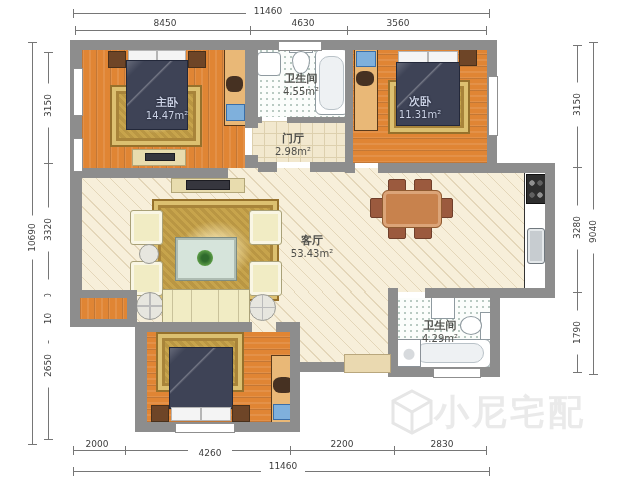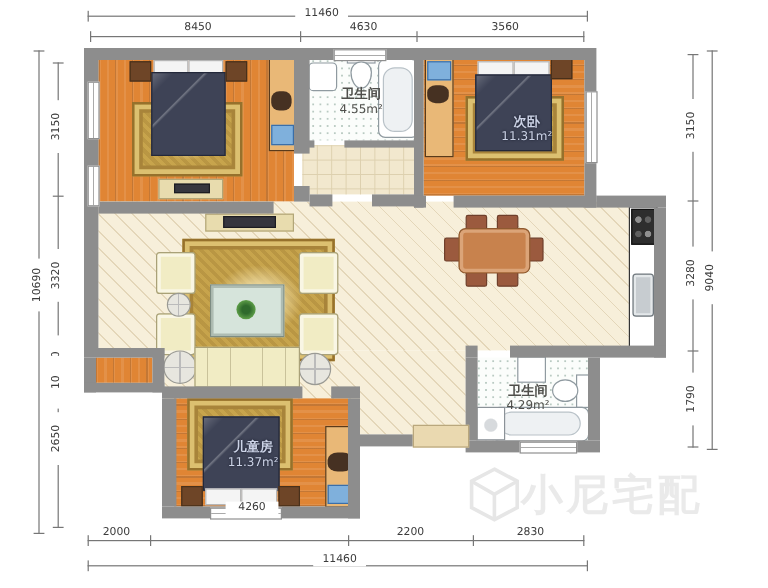--- a/index.html
+++ b/index.html
@@ -203,58 +203,66 @@
   <div class="abs wall" style="left:300px;top:362px;width:44px;height:10px"></div>
   <div class="abs threshold" style="left:344px;top:354px;width:45px;height:17px"></div>
 
   <div class="abs win-v" style="left:73px;top:68px;width:8px;height:46px"></div>
   <div class="abs win-v" style="left:73px;top:138px;width:8px;height:32px"></div>
   <div class="abs win-h" style="left:278px;top:41px;width:42px;height:8px"></div>
   <div class="abs win-v" style="left:488px;top:76px;width:8px;height:58px"></div>
   <div class="abs win-h" style="left:433px;top:368px;width:46px;height:8px"></div>
   <div class="abs win-h" style="left:175px;top:423px;width:58px;height:8px"></div>
 
+  <div class="rlabel lab-light" style="left:132px;top:96px;width:70px">
+    <span class="rname">主卧</span>
+    <span class="rarea">14.47m²</span>
+  </div>
   <div class="rlabel lab-dark" style="left:266px;top:72px;width:70px">
     <span class="rname">卫生间</span>
     <span class="rarea">4.55m²</span>
   </div>
-  <div class="rlabel lab-light" style="left:404px;top:95px;width:70px">
+  <div class="rlabel lab-light" style="left:385px;top:95px;width:70px">
     <span class="rname">次卧</span>
     <span class="rarea">11.31m²</span>
+  </div>
+  <div class="rlabel lab-dark" style="left:258px;top:132px;width:70px">
+    <span class="rname">门厅</span>
+    <span class="rarea">2.98m²</span>
+  </div>
+  <div class="rlabel lab-dark" style="left:277px;top:234px;width:70px">
+    <span class="rname">客厅</span>
+    <span class="rarea">53.43m²</span>
   </div>
   <div class="rlabel lab-dark" style="left:405px;top:319px;width:70px">
     <span class="rname">卫生间</span>
     <span class="rarea">4.29m²</span>
-  </div>
-  <div class="rlabel lab-light" style="left:176px;top:366px;width:70px">
-    <span class="rname">儿童房</span>
-    <span class="rarea">11.37m²</span>
   </div>
 
   <div class="dline" style="left:73px;top:13px;width:417px;height:1px"></div>
   <div class="tick-v" style="left:73px;top:9px"></div>
   <div class="tick-v" style="left:489px;top:9px"></div>
   <div class="dlab" style="left:246px;top:6px;width:44px">11460</div>
   <div class="dline" style="left:75px;top:30px;width:412px;height:1px"></div>
   <div class="tick-v" style="left:75px;top:26px"></div>
   <div class="tick-v" style="left:250px;top:26px"></div>
   <div class="tick-v" style="left:347px;top:26px"></div>
   <div class="tick-v" style="left:486px;top:26px"></div>
   <div class="dlab" style="left:143px;top:18px;width:44px">8450</div>
   <div class="dlab" style="left:281px;top:18px;width:44px">4630</div>
-  <div class="dlab" style="left:399px;top:18px;width:44px">3560</div>
+  <div class="dlab" style="left:376px;top:18px;width:44px">3560</div>
 
   <div class="dline" style="left:73px;top:450px;width:414px;height:1px"></div>
   <div class="tick-v" style="left:73px;top:446px"></div>
   <div class="tick-v" style="left:125px;top:446px"></div>
   <div class="tick-v" style="left:290px;top:446px"></div>
   <div class="tick-v" style="left:394px;top:446px"></div>
   <div class="tick-v" style="left:486px;top:446px"></div>
   <div class="dlab" style="left:75px;top:439px;width:44px">2000</div>
-  <div class="dlab" style="left:188px;top:418px;width:44px">4260</div>
+  <div class="dlab" style="left:188px;top:448px;width:44px">4260</div>
   <div class="dlab" style="left:320px;top:439px;width:44px">2200</div>
   <div class="dlab" style="left:420px;top:439px;width:44px">2830</div>
   <div class="dline" style="left:73px;top:471px;width:417px;height:1px"></div>
   <div class="tick-v" style="left:73px;top:467px"></div>
   <div class="tick-v" style="left:489px;top:467px"></div>
   <div class="dlab" style="left:261px;top:461px;width:44px">11460</div>
 
   <div class="dline" style="left:32px;top:42px;width:1px;height:403px"></div>
   <div class="tick-h" style="left:28px;top:42px"></div>
   <div class="tick-h" style="left:28px;top:444px"></div>

